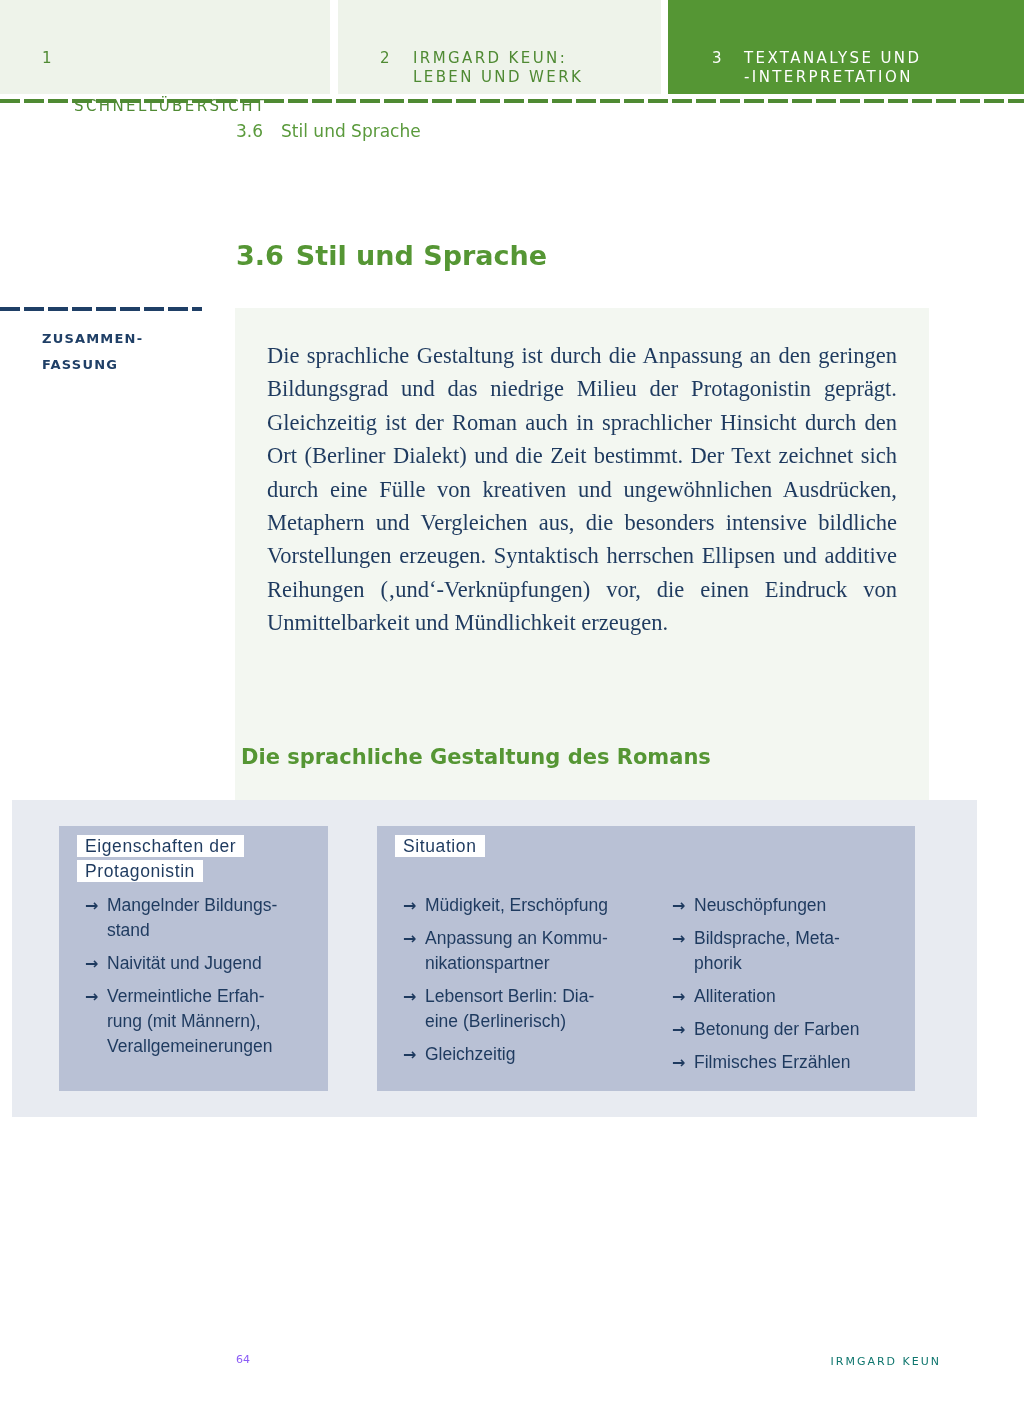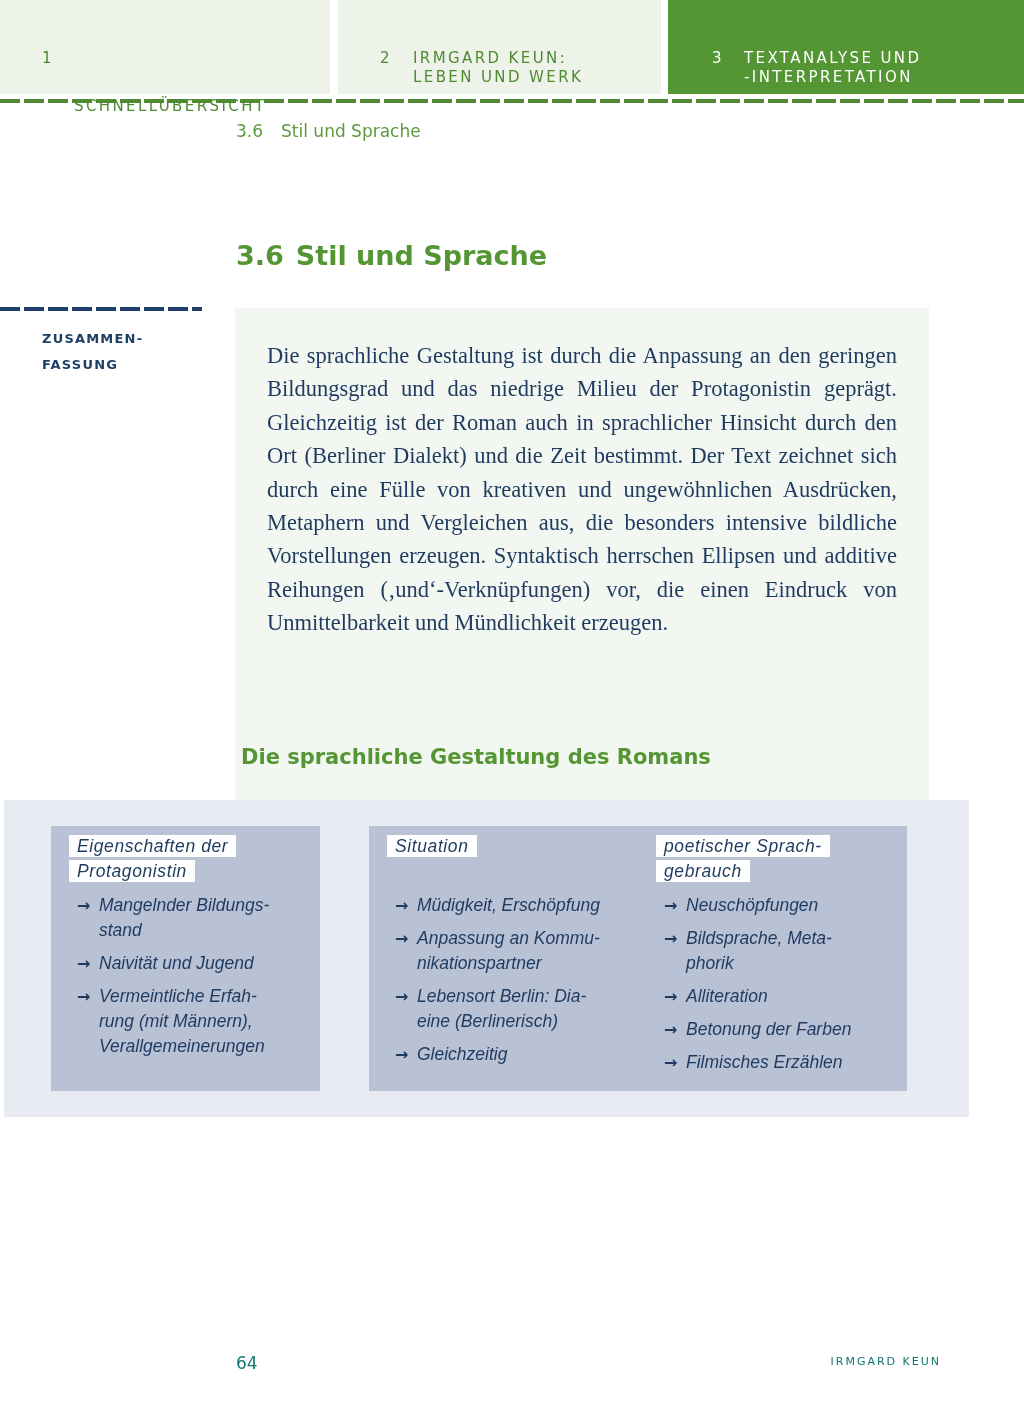--- a/index.html
+++ b/index.html
@@ -95,24 +95,23 @@
     .sub-title {
       position: absolute;
       top: 741px; left: 237px;
       font-family: "DejaVu Sans", sans-serif;
       font-weight: bold;
       font-size: 21px;
       color: #559634;
     }
     .diagram {
       position: absolute;
-      top: 800px; left: 4px;
+      top: 800px; left: 12px;
       width: 965px; height: 317px;
       background: #e8ebf1;
-      font-style: italic;
     }
     .col {
       position: absolute;
       top: 26px;
       width: 269px; height: 265px;
       background: #b9c1d5;
       box-sizing: border-box;
     }
     .col .head {
       position: absolute;
@@ -154,22 +153,22 @@
     #col1 ul { top: 67px; }
     #col2 { left: 341px; margin-left: 24px; }
     #col2 ul { top: 67px; }
     #col3 { left: 634px; }
     #col3 ul { top: 67px; }
 
     .page-number {
       position: absolute;
       top: 1353px; left: 236px;
       font-family: "DejaVu Sans", sans-serif;
-      font-size: 17px;
-      color: #0f766e;
+      font-size: 11px;
+      color: #8b5cf6;
     }
     .footer-author {
       position: absolute;
       top: 1355px; right: 83px;
       font-family: "DejaVu Sans", sans-serif;
       font-size: 11px;
       letter-spacing: 2px;
       color: #0f766e;
     }
   </style>
@@ -236,24 +235,20 @@
       <li><span class="arrow">→</span><span>Müdigkeit, Erschöpfung</span></li>
       <li><span class="arrow">→</span><span>Anpassung an Kommu-
 nikationspartner</span></li>
       <li><span class="arrow">→</span><span>Lebensort Berlin: Dia-
 eine (Berlinerisch)</span></li>
       <li><span class="arrow">→</span><span>Gleichzeitig</span></li>
     </ul>
   </div>
 
   <div class="col" id="col3">
-    <div class="head">
-      <span>poetischer Sprach-</span><br>
-      <span>gebrauch</span>
-    </div>
     <ul>
       <li><span class="arrow">→</span><span>Neuschöpfungen</span></li>
       <li><span class="arrow">→</span><span>Bildsprache, Meta-
 phorik</span></li>
       <li><span class="arrow">→</span><span>Alliteration</span></li>
       <li><span class="arrow">→</span><span>Betonung der Farben</span></li>
       <li><span class="arrow">→</span><span>Filmisches Erzählen</span></li>
     </ul>
   </div>
 </div>

